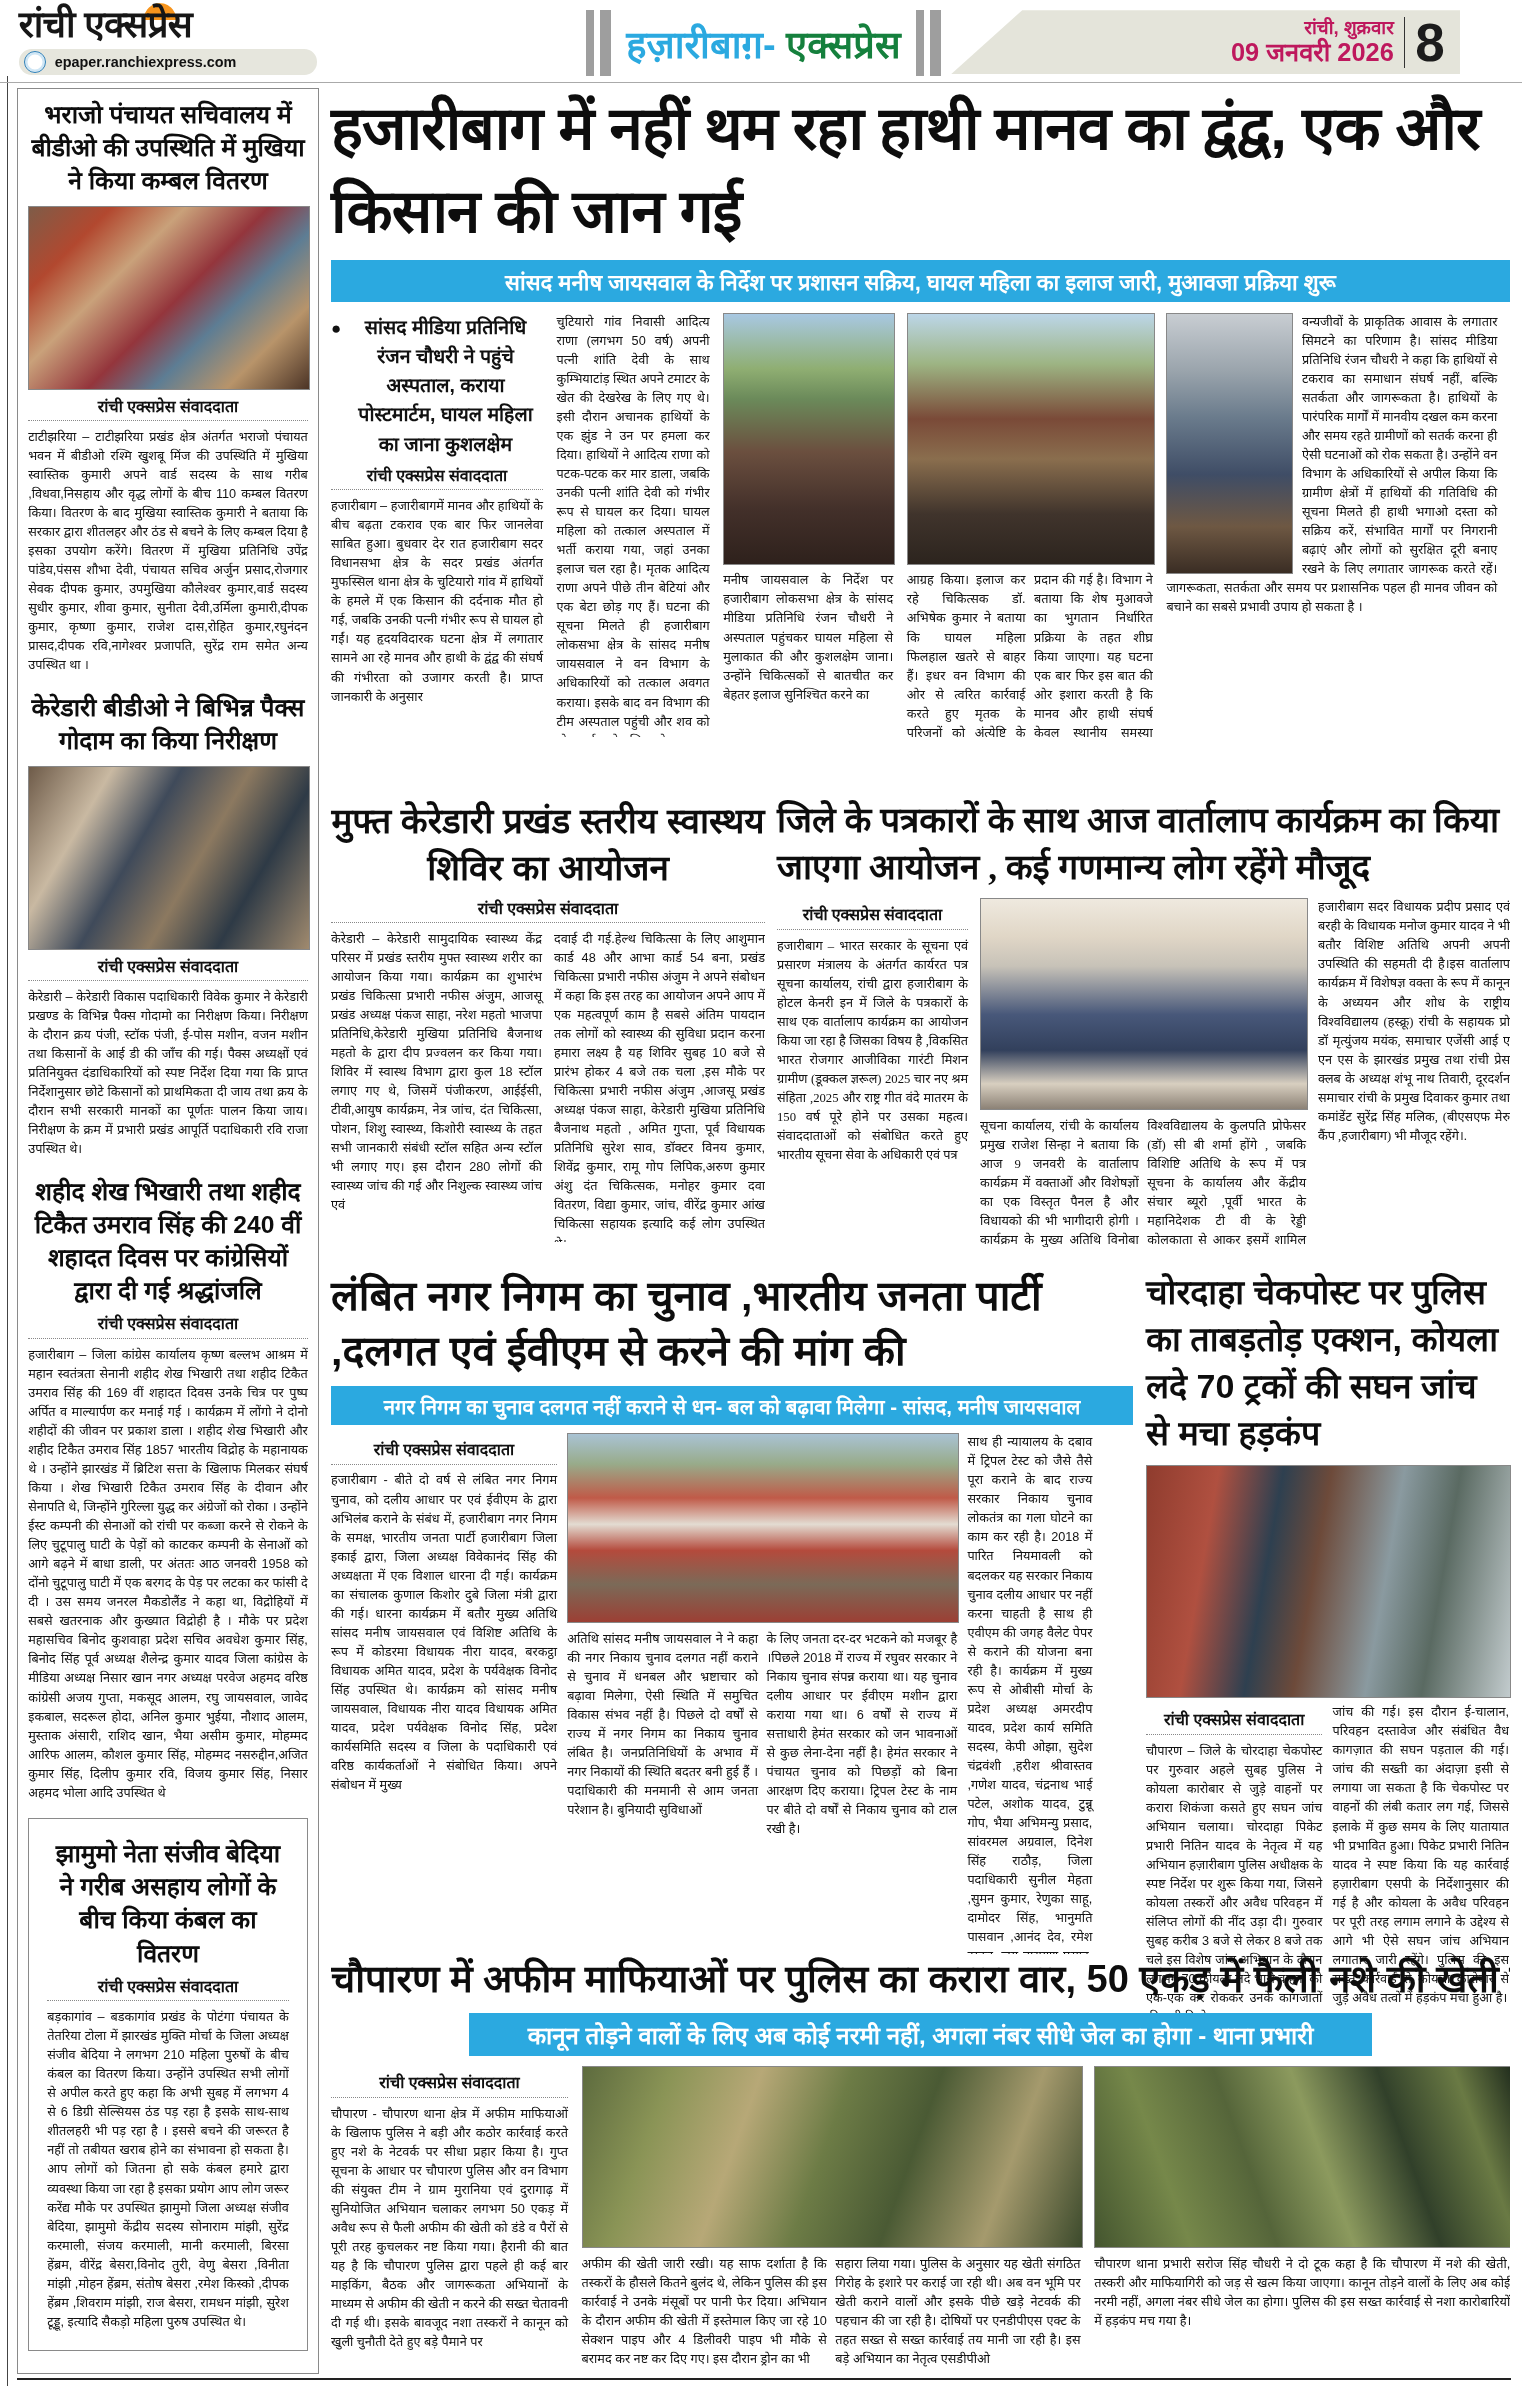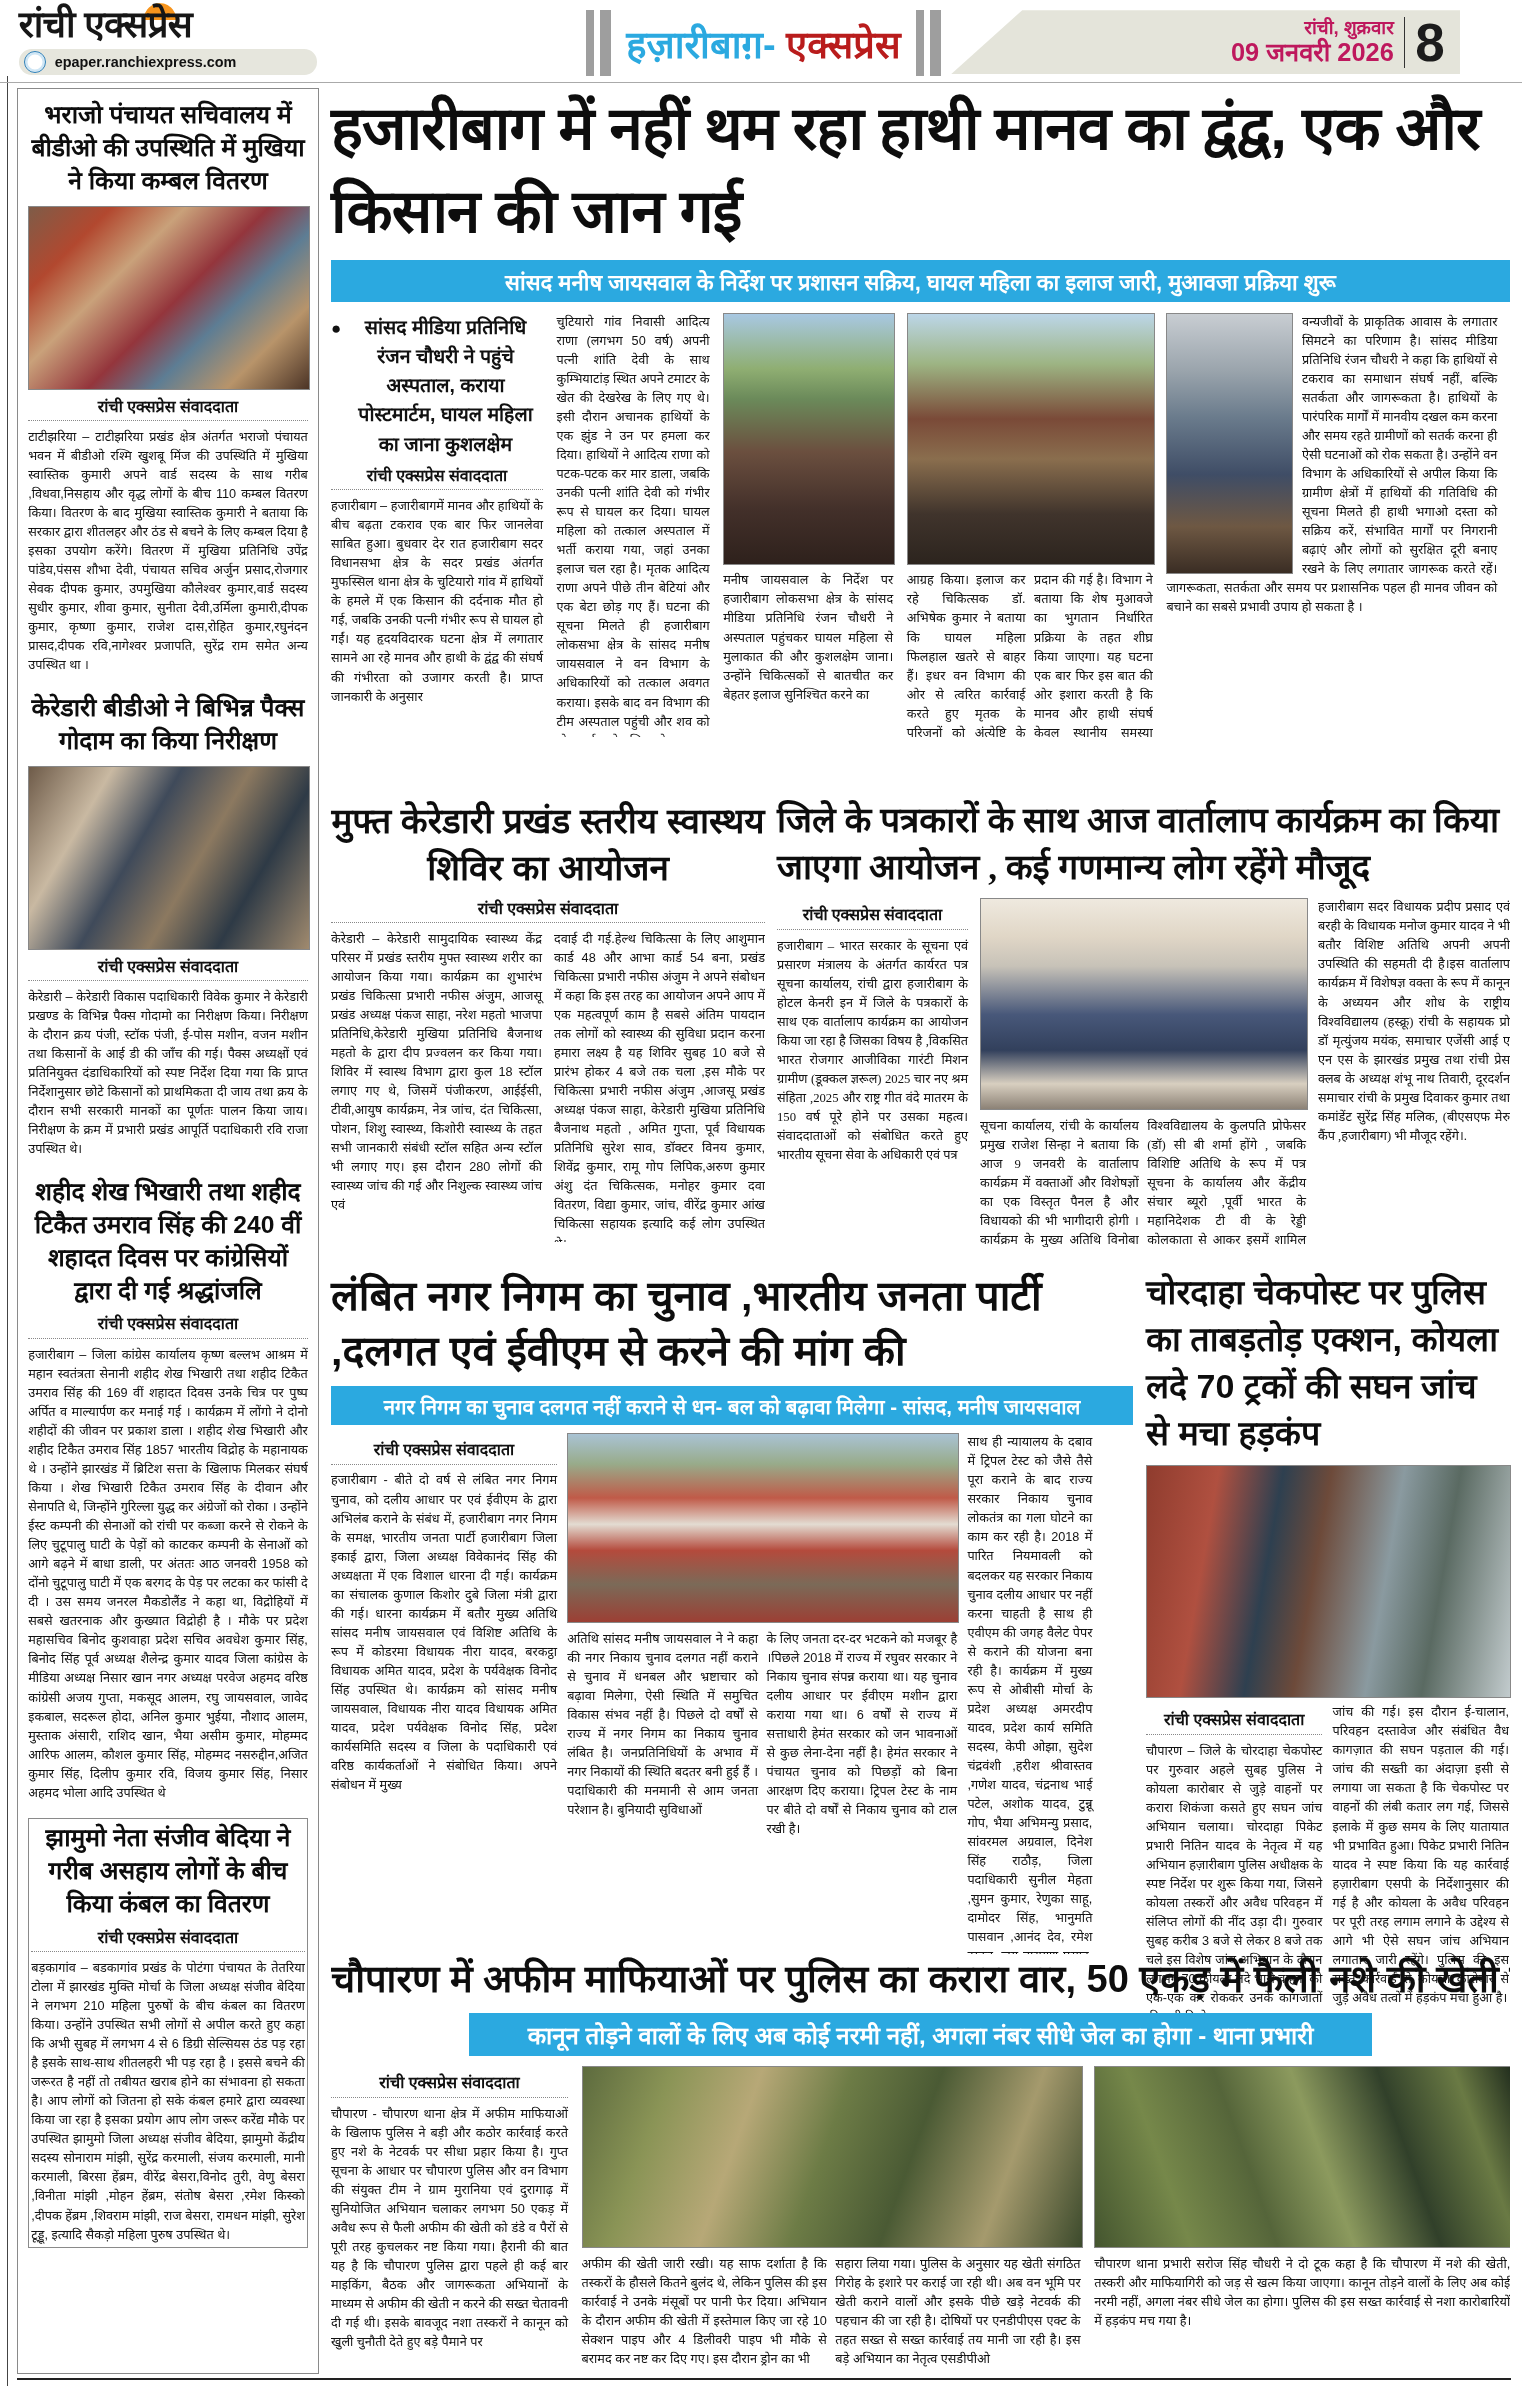--- a/index.html
+++ b/index.html
@@ -16,21 +16,21 @@
   .logo-sun{position:absolute;left:125px;top:-1.7px;width:32px;height:17px;border-radius:16px 16px 0 0;
             background:radial-gradient(circle at 50% 100%, #f7941d 0 70%, #fbb34c 71% 100%);z-index:1;}
   .url-bar{margin-top:3.4px;height:25.4px;background:#e6e6dd;border-radius:12.7px;display:flex;align-items:center;gap:8.5px;padding-left:5.1px;}
   .epaper-icon{width:20.4px;height:20.4px;border-radius:50%;background:#fff;border:1.7px solid #2d7fb8;
                box-shadow:inset 0 0 0 2.5px #cfe6f5;}
   .url-text{font-weight:bold;font-size:14.4px;color:#111;}
   .masthead{position:absolute;left:526px;top:8.5px;width:475px;height:68px;display:flex;align-items:center;justify-content:center;gap:15.3px;}
   .bracket{width:25.4px;height:66px;background:linear-gradient(90deg,#9e9e9e 0 34%,#fff 34% 55%,#9e9e9e 55% 100%);}
   .masthead-title{font-size:38px;font-weight:bold;white-space:nowrap;}
   .masthead-title .blue{color:#2BA9E0;}
-  .masthead-title .black{color:#b91c1c;}
+  .masthead-title .black{color:#15803d;}
   .hdr-right{position:absolute;right:17px;top:10.2px;width:509px;height:64px;
              background:#e4e4da;clip-path:polygon(14% 0,100% 0,100% 100%,0 100%);
              display:flex;align-items:center;justify-content:flex-end;}
   .date-block{text-align:right;font-weight:bold;color:#be185d;line-height:1.15;padding-right:10.2px;border-right:1.7px solid #333;}
   .date-l1{font-size:18.7px;}
   .date-l2{font-size:25.4px;}
   .page-num{font-size:53px;font-weight:bold;color:#1c1c1c;padding:0 15.3px 0 10.2px;}
 
   
   .byline{font-weight:bold;font-size:16px;text-align:center;padding-bottom:3.4px;margin:5.1px 0 6.8px;
@@ -41,21 +41,21 @@
   h1,h2,h3{margin:0;color:#0d0d0d;}
 
   
   .sidebar{position:absolute;left:17px;top:88px;width:302px;height:2286px;border:0.8px solid #8a8a8a;
            padding:8.5px 10.2px;box-sizing:border-box;overflow:hidden;background:#fff;}
   .sb-art{margin-bottom:15.3px;}
   .sb-title{font-size:24.6px;font-weight:bold;text-align:center;line-height:1.35;}
   .sb-photo{width:100%;height:182px;margin:8.5px 0 3.4px;}
   .photo-crowd{background:linear-gradient(135deg,#7e5c48 0%,#b2482f 18%,#c9a17a 34%,#94353c 52%,#5d7d94 66%,#b8946a 82%,#4c3426 100%);}
   .photo-warehouse{background:linear-gradient(120deg,#6e5b49 0%,#c9b9a2 22%,#3f4a5a 40%,#8c7960 58%,#2e3a46 76%,#a08a6e 100%);}
-  .sb-box{border:1.7px solid #8a8a8a;padding:2px;}
+  .sb-box{border:1.7px solid #8a8a8a;padding:18px;}
 
   
   .main-art{position:absolute;left:331px;top:88px;width:1179px;}
   .main-headline{font-size:60px;font-weight:bold;line-height:1.38;letter-spacing:-0.8px;}
   .main-sub{font-size:22px;padding:6px 3.4px;margin-top:6.8px;}
   .main-body{display:flex;gap:13.6px;margin-top:10.2px;height:424px;overflow:hidden;}
   .mcol1{width:212px;flex:none;}
   .mcol2{width:153px;flex:none;}
   .mcol3{width:170px;flex:none;}
   .mcol45{width:246px;flex:none;}

